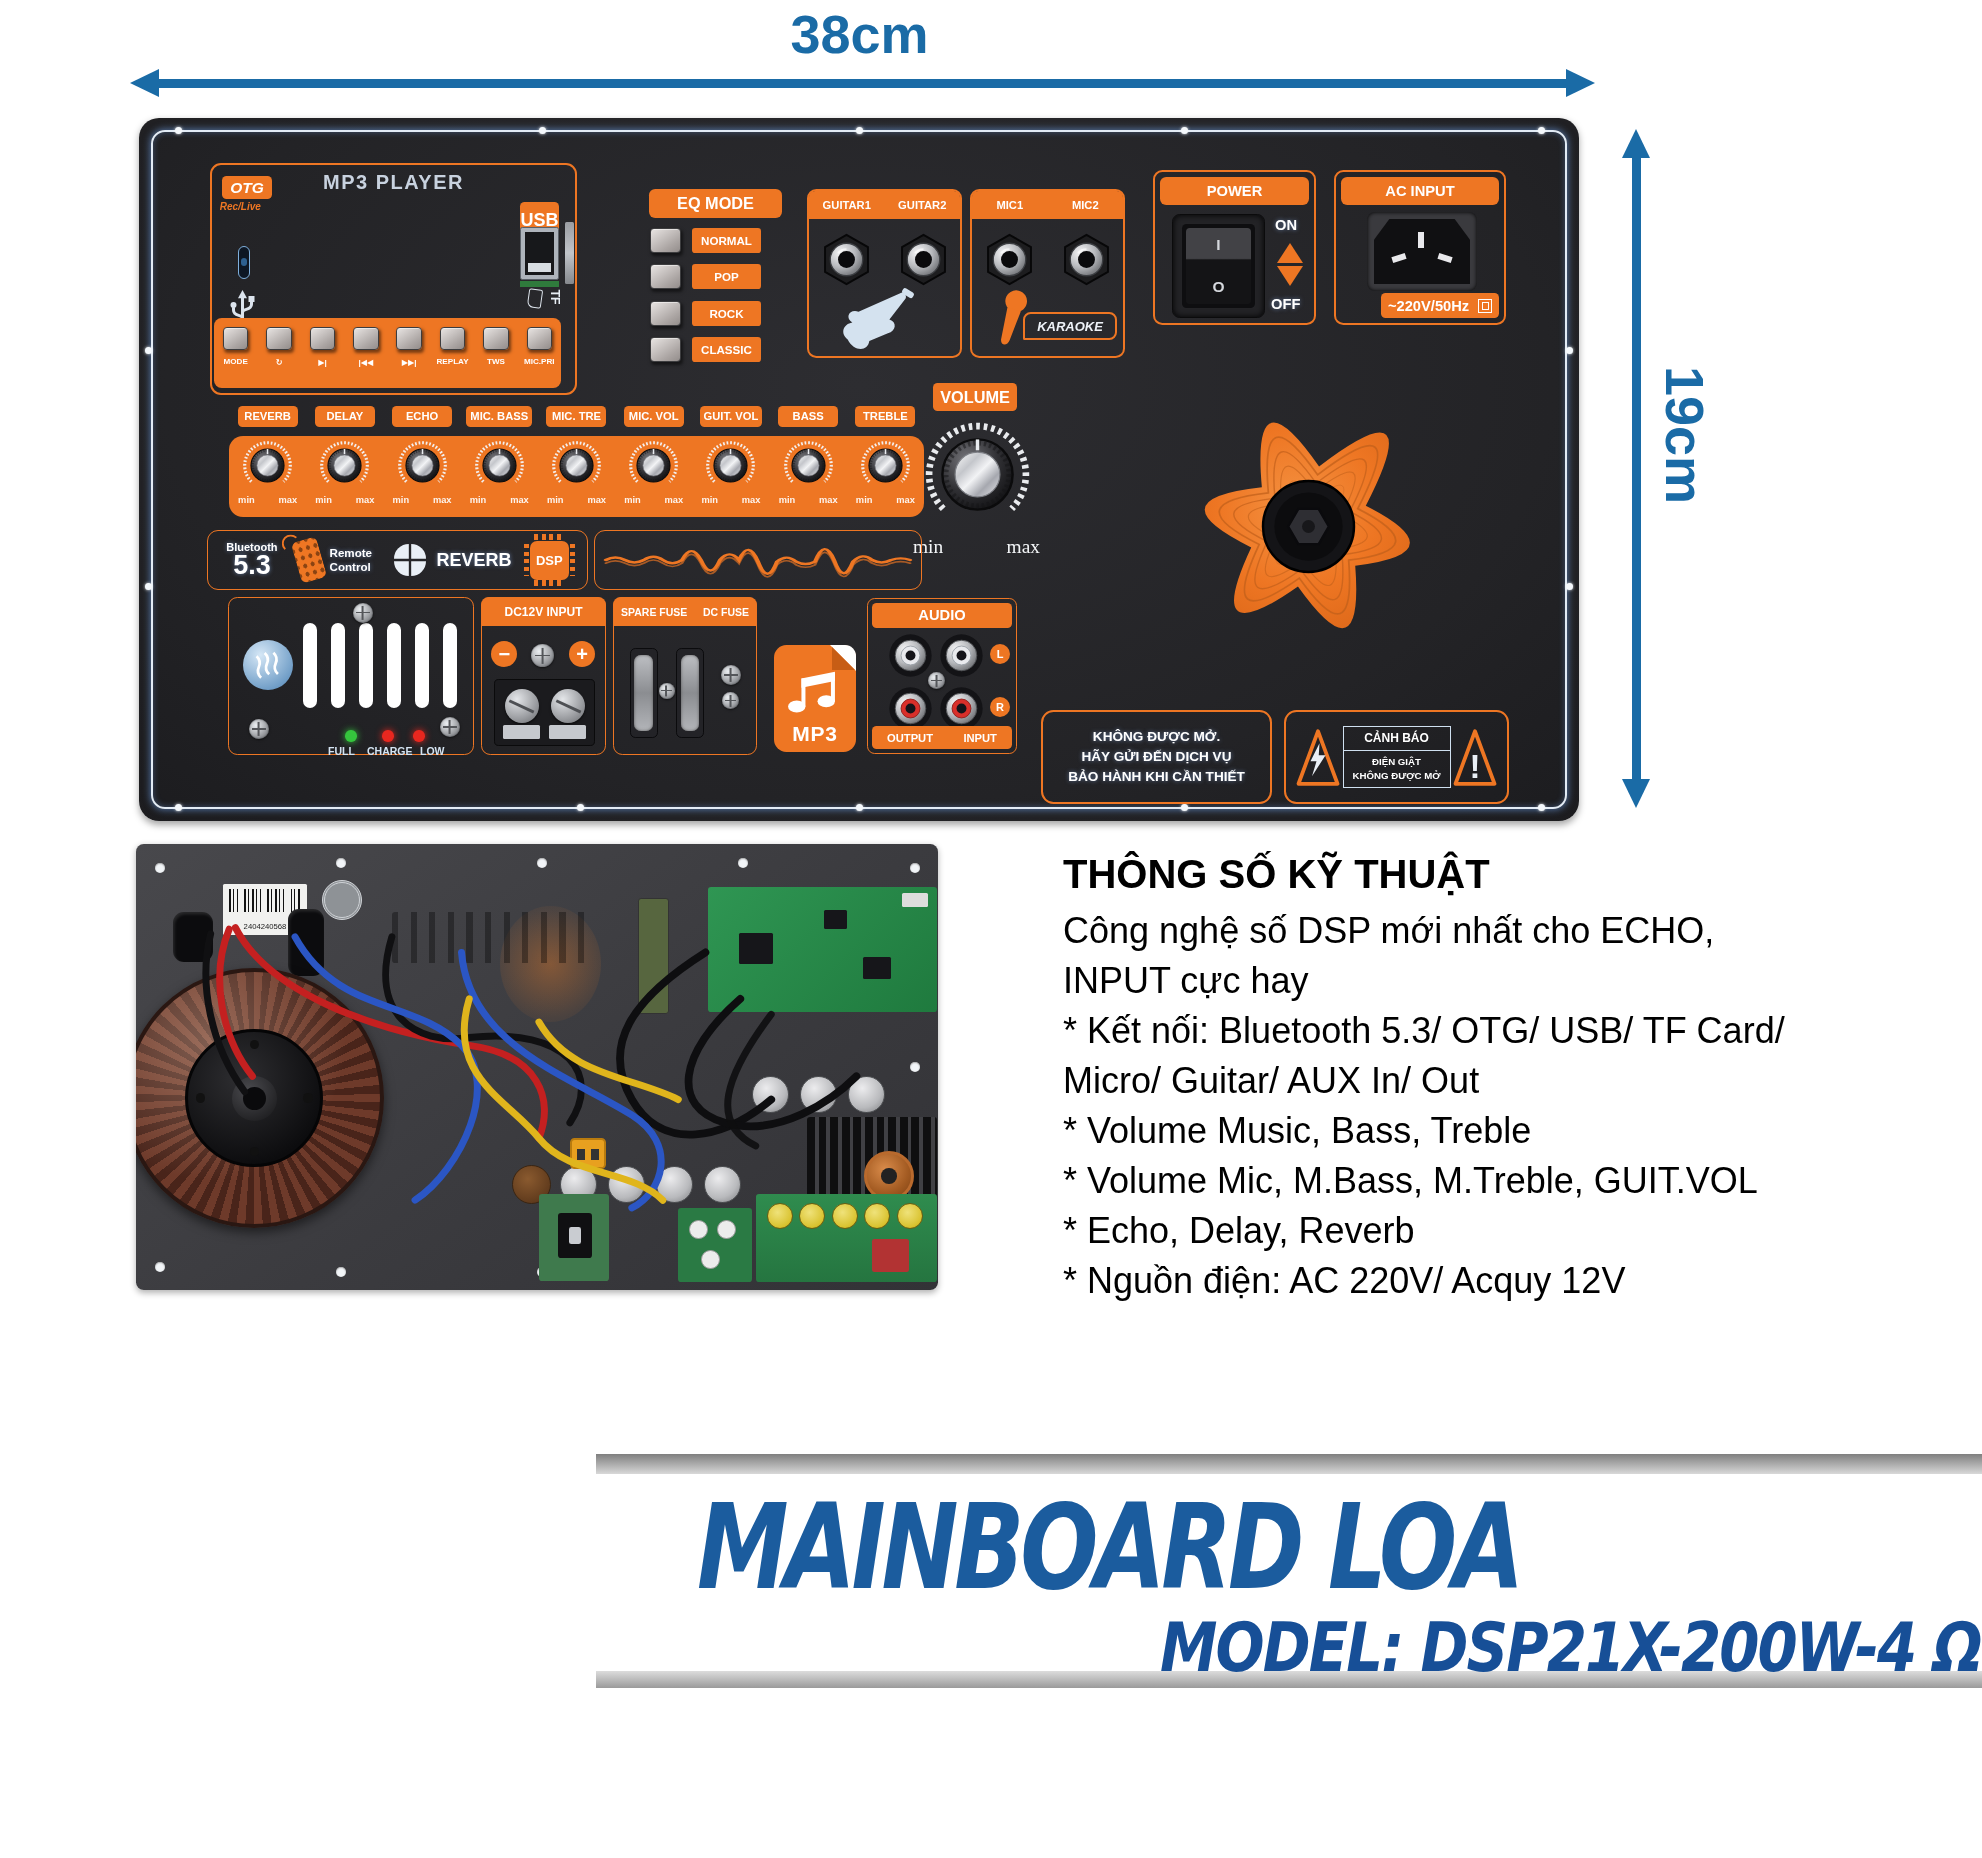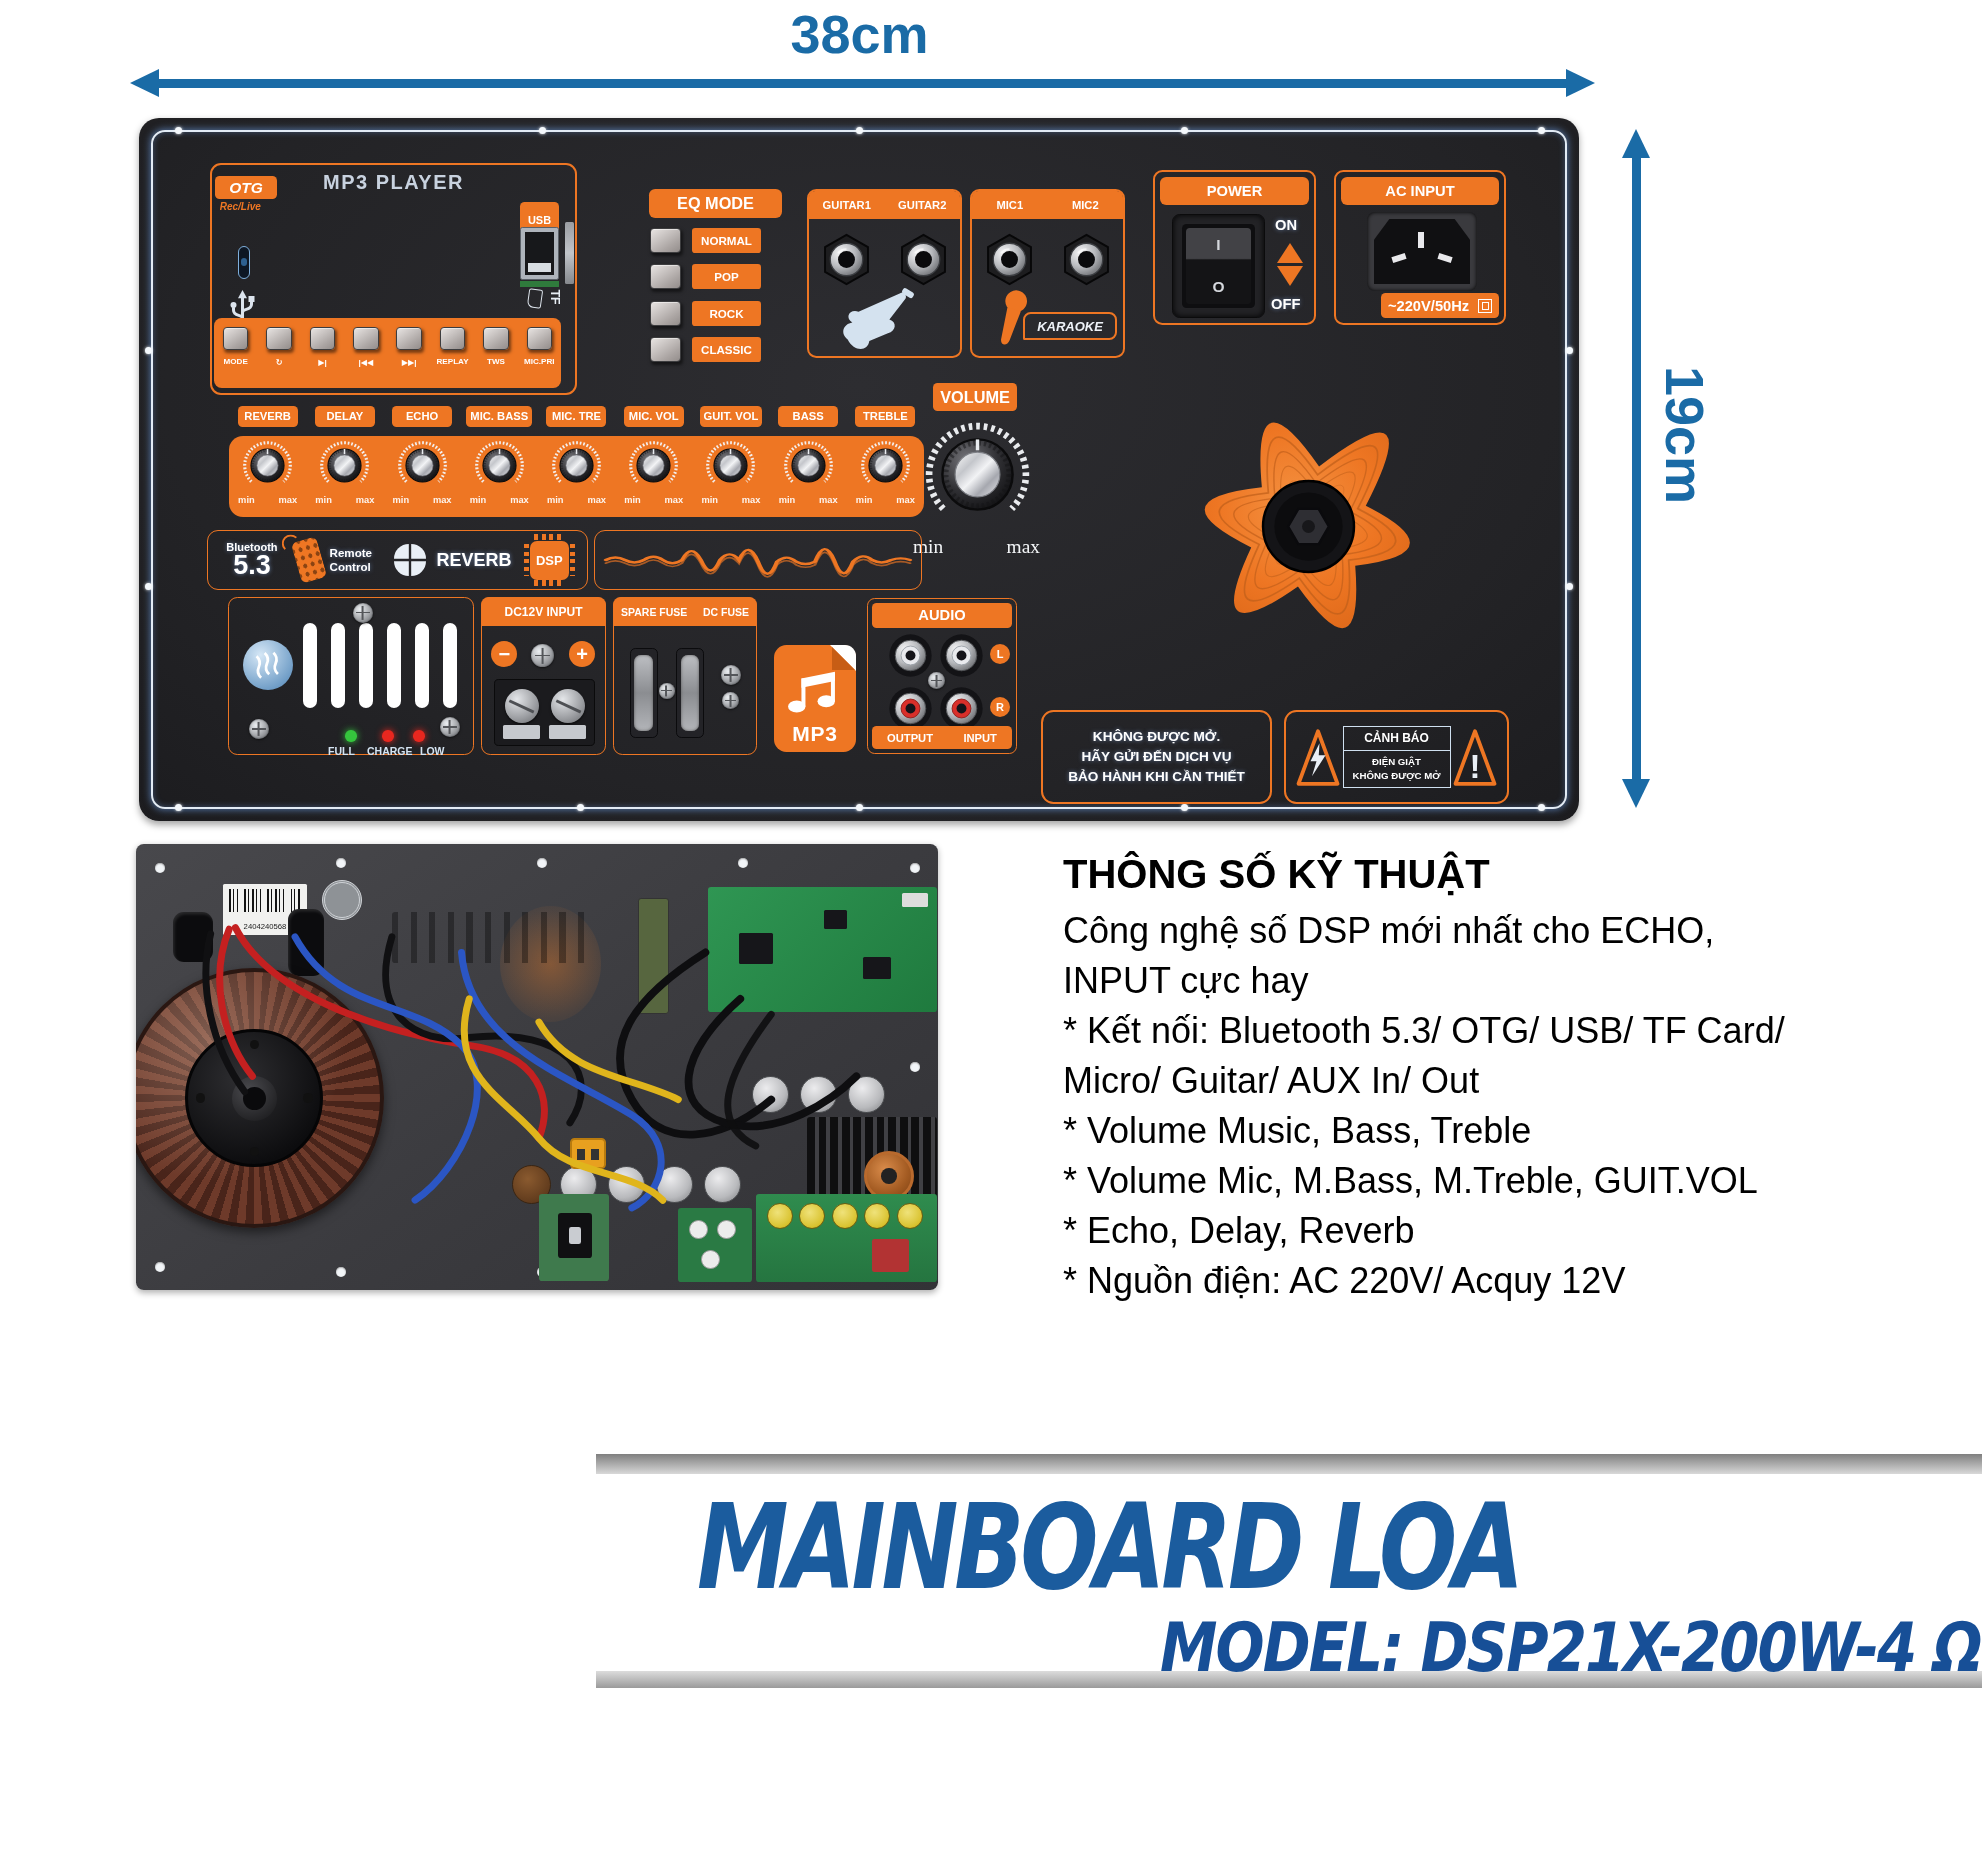--- a/index.html
+++ b/index.html
@@ -37,29 +37,29 @@
 
   .gbtn{background:linear-gradient(145deg,#e9e5e3,#aba5a3 70%,#938d8b);border:1.5px solid #3d3d3f;border-radius:3.9px;box-shadow:1.5px 2.3px 3.1px rgba(0,0,0,.5), inset 0 0.8px 0 rgba(255,255,255,.65);}
   .screw{position:absolute;border-radius:50%;background:radial-gradient(circle at 35% 32%,#eceff2,#a2a4a8 55%,#5e6064);box-shadow:0 0.8px 2.3px rgba(0,0,0,.65), inset 0 0 1.5px #2e3034;}
   .screw::before,.screw::after{content:"";position:absolute;left:16%;right:16%;top:calc(50% - 0.8px);height:1.5px;background:#54565a;}
   .screw::after{transform:rotate(90deg);}
   .led{position:absolute;width:11.6px;height:11.6px;border-radius:50%;}
 
   
   #mp3box{left:71px;top:45px;width:367px;height:232px;}
   #mp3-title{position:absolute;left:0;right:0;top:6.2px;text-align:center;font-size:20px;font-weight:bold;color:#C8D2DF;letter-spacing:1.5px;}
-  #otg{left:3px;top:11px;width:62px;height:23px;font-size:15.5px;font-style:italic;}
+  #otg{left:10px;top:11px;width:50px;height:23px;font-size:15.5px;font-style:italic;}
   #otg-sub{position:absolute;left:7.7px;top:36px;font-size:10px;font-weight:bold;font-style:italic;color:var(--orange);}
   #usbc{position:absolute;left:26px;top:81px;width:12.4px;height:33px;border-radius:6.2px;background:#0d1724;border:1.5px solid #7FB0DD;}
   #usbc::after{content:"";position:absolute;left:2.3px;right:2.3px;top:11px;height:7.7px;border-radius:3.1px;background:#2d6090;}
   #display{position:absolute;left:70px;top:36px;width:234px;height:93px;background:#040404;border:2.3px solid #C9D3DD;border-radius:6.2px;box-shadow:inset 0 0 12.4px #000;}
   #display-text{position:absolute;left:0;right:0;top:12.4px;text-align:center;font-family:"DejaVu Sans Mono",monospace;font-weight:bold;font-size:50px;color:#FF3500;letter-spacing:3.9px;text-shadow:0 0 11px rgba(255,80,0,.95);}
   #batt{position:absolute;right:12.4px;bottom:7.7px;width:23px;height:11.6px;background:linear-gradient(90deg,#ff3500 0 4.6px,#400 4.6px 6.2px,#ff3500 6.2px 11px,#400 11px 12.4px,#ff3500 12.4px 17px,#150500 17px);border-radius:1.5px;}
   #batt::after{content:"";position:absolute;right:-3.9px;top:3.1px;width:3.1px;height:5.4px;background:#ff3500;}
-  #usb-label{left:308px;top:37px;width:39px;height:36px;font-size:11px;}
+  #usb-label{left:308px;top:37px;width:39px;height:36px;font-size:18px;}
   #usb-port{position:absolute;left:308px;top:62px;width:39px;height:53px;background:#AEB4BC;border:1.5px solid #5a6068;border-radius:2.3px;}
   #usb-port::before{content:"";position:absolute;inset:3.9px;background:#17181b;}
   #usb-port::after{content:"";position:absolute;left:7px;right:7px;bottom:7px;height:9.3px;background:#d8dde2;}
   #usb-pcb{position:absolute;left:308px;top:116px;width:39px;height:6.2px;background:#2F7A3C;}
   #tf-slot{position:absolute;left:353px;top:57px;width:9.3px;height:62px;background:linear-gradient(180deg,#9a9da2,#c2c5ca 50%,#85888d);border-radius:1.5px;}
   #tf-label{position:absolute;left:335px;top:125px;font-size:12.4px;font-weight:bold;color:#E8EEF5;transform:rotate(90deg);}
   #tf-card{position:absolute;left:316px;top:124px;width:14px;height:18.6px;border:1.5px solid #DFE6EE;border-radius:2.3px 2.3px 2.3px 6.2px;transform:rotate(8deg);}
   #btn-strip{position:absolute;left:2px;top:153px;width:347px;height:70px;background:var(--orange);border-radius:7.7px;display:flex;}
   .bcell{flex:1;display:flex;flex-direction:column;align-items:center;}
   .bcell .gbtn{width:25.6px;height:23px;margin-top:8.5px;}

